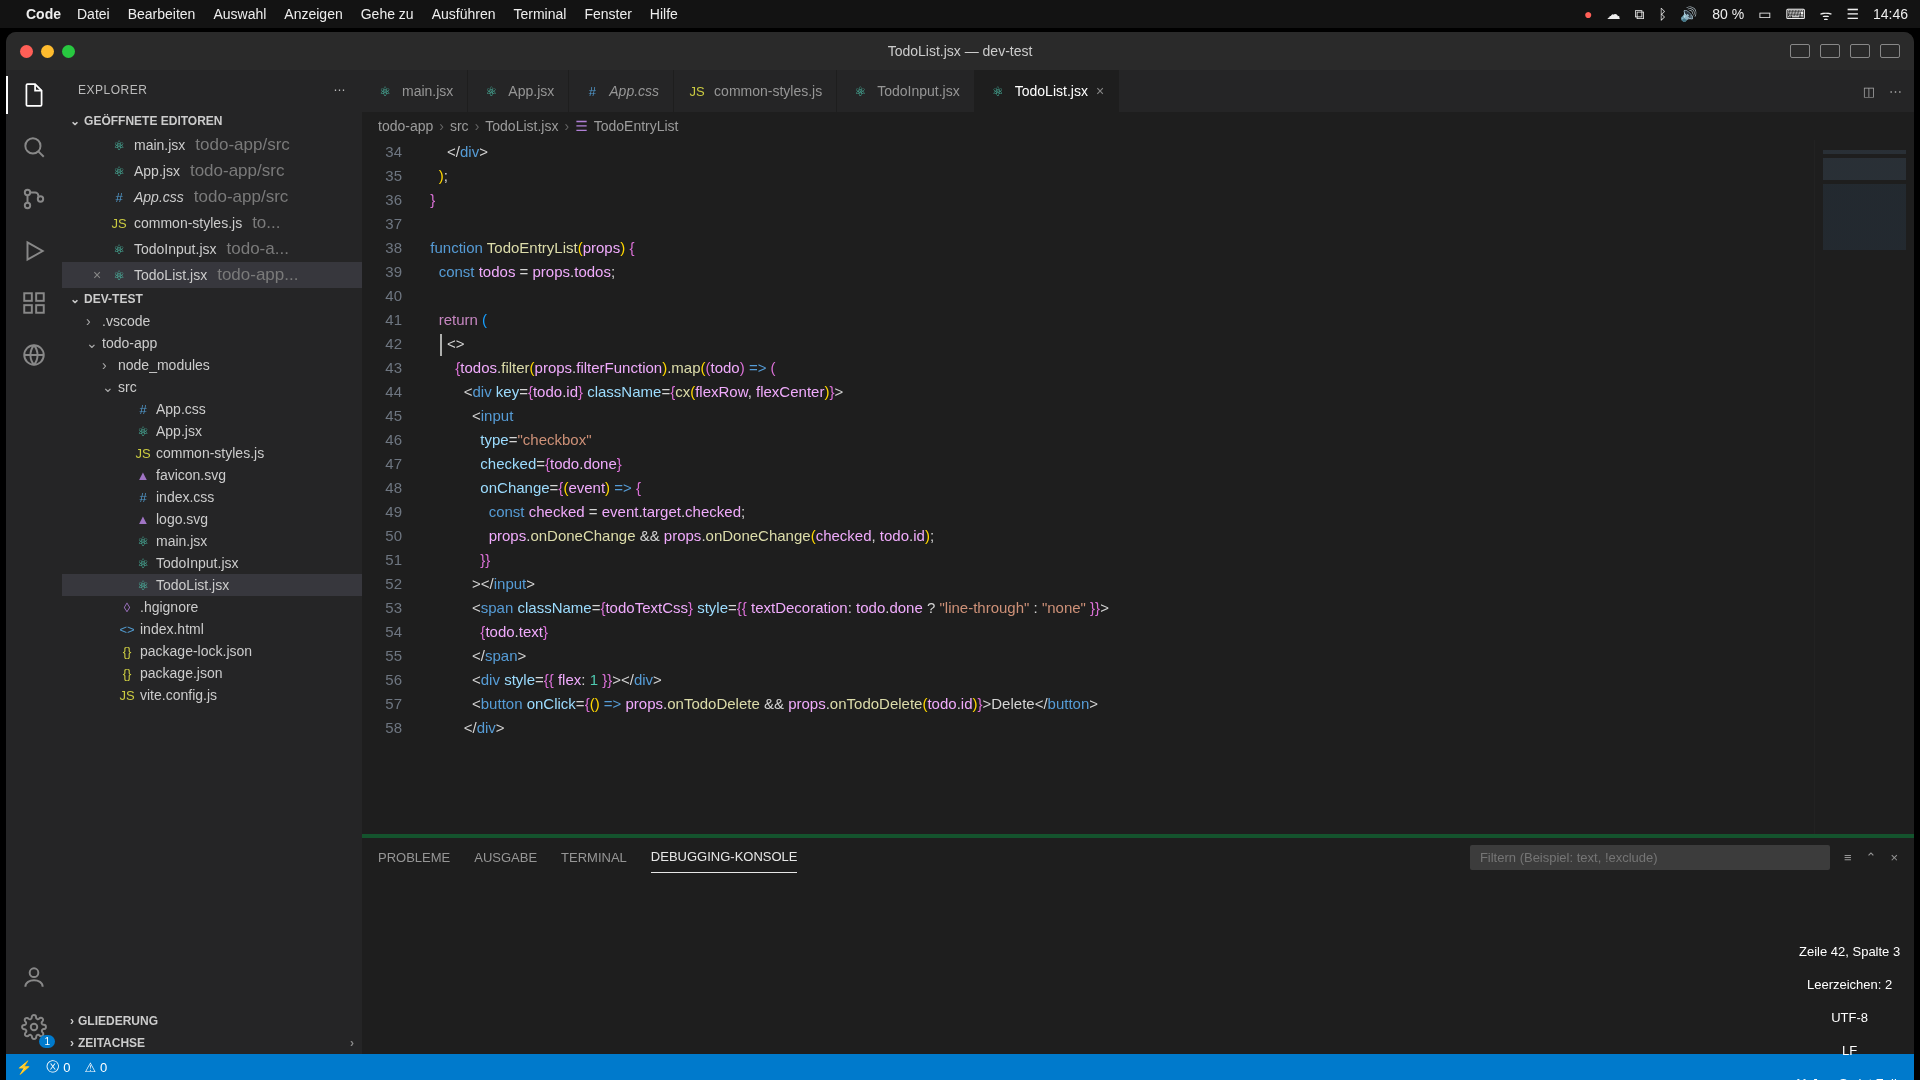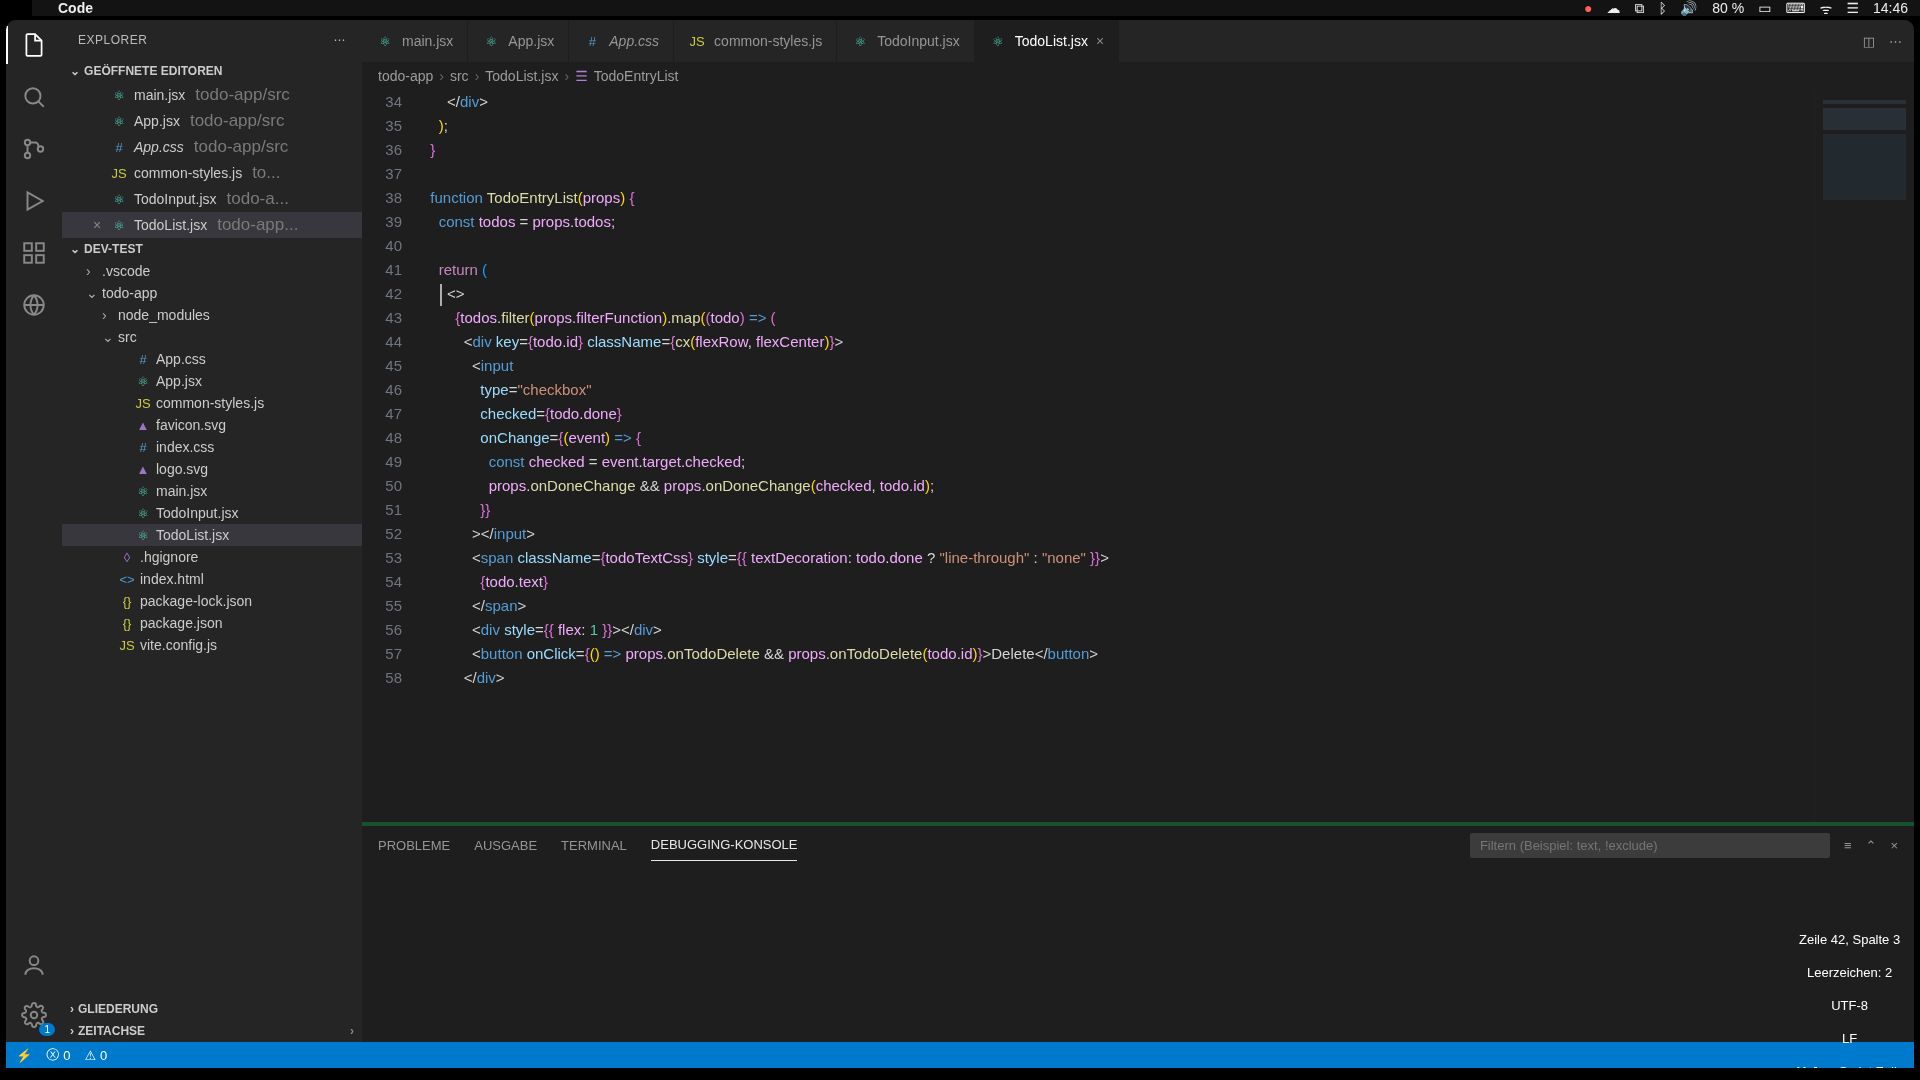--- a/index.html
+++ b/index.html
@@ -1,19 +1,19 @@
 <!DOCTYPE html>
 <html><head>
 <meta charset="utf-8">
 <style>
   * { margin: 0; padding: 0; box-sizing: border-box; font-family: -apple-system, BlinkMacSystemFont, "Segoe UI", sans-serif; }
   body { background: #000; color: #ccc; width: 1920px; height: 1080px; overflow: hidden; font-size: 13px; }
   
   
-  .macos-menubar { height: 16px; background: rgba(20,20,20,0.95); display: flex; align-items: center; padding: 1px 12px; color: #eee; font-size: 14px; margin-left: 32px; }
+  .macos-menubar { height: 28px; background: rgba(20,20,20,0.95); display: flex; align-items: center; padding: 1px 12px; color: #eee; font-size: 14px; }
   .macos-menubar .apple { font-size: 16px; margin-right: 14px; }
   .macos-menubar .appname { font-weight: 600; margin-right: 16px; }
   .macos-menubar .menuitem { margin-right: 18px; }
   .macos-menubar .right { margin-left: auto; display: flex; align-items: center; gap: 14px; }
   .macos-menubar .right .ico { font-size: 14px; }
   
   
   .window { background: #1e1e1e; border-radius: 10px 10px 0 0; margin: 4px 6px 0 6px; height: calc(100% - 32px); position: relative; overflow: hidden; display: flex; flex-direction: column; }
   .titlebar { height: 38px; display: flex; align-items: center; padding: 0 14px; background: #2a2a2a; position: relative; }
   .traffic { display: flex; gap: 8px; }
@@ -103,37 +103,52 @@
   .statusbar .item { display: flex; align-items: center; gap: 4px; }
   
   svg { display: block; }
 </style>
 </head>
 <body>
 
 <div class="macos-menubar">
   <span class="apple"></span>
   <span class="appname">Code</span>
+  <span id="macos-menu-items"><span class="menuitem">Datei</span><span class="menuitem">Bearbeiten</span><span class="menuitem">Auswahl</span><span class="menuitem">Anzeigen</span><span class="menuitem">Gehe zu</span><span class="menuitem">Ausführen</span><span class="menuitem">Terminal</span><span class="menuitem">Fenster</span><span class="menuitem">Hilfe</span></span>
   <div class="right">
     <span class="ico" style="color:#ff5f57;">●</span>
     <span class="ico">☁</span>
     <span class="ico">⧉</span>
     <span class="ico">ᛒ</span>
     <span class="ico">🔊</span>
     <span>80 %</span>
     <span class="ico">▭</span>
     <span class="ico">⌨</span>
     <span class="ico">ᯤ</span>
     <span class="ico">☰</span>
     <span>14:46</span>
   </div>
 </div>
 
 <div class="window">
 
+  <div class="titlebar">
+    <div class="traffic">
+      <div class="dot red"></div>
+      <div class="dot yellow"></div>
+      <div class="dot green"></div>
+    </div>
+    <div class="title">TodoList.jsx — dev-test</div>
+    <div class="rightcontrols">
+      <div class="sq"></div>
+      <div class="sq"></div>
+      <div class="sq"></div>
+      <div class="sq"></div>
+    </div>
+  </div>
 
   <div class="body">
 
     <div class="activity-bar">
       <div class="aicon active">
         <svg width="26" height="26" viewBox="0 0 24 24" fill="none" stroke="currentColor" stroke-width="1.6">
             <path d="M13 2H6a1 1 0 0 0-1 1v18a1 1 0 0 0 1 1h12a1 1 0 0 0 1-1V8z"></path>
             <path d="M13 2v6h6"></path>
           </svg>
       </div>

